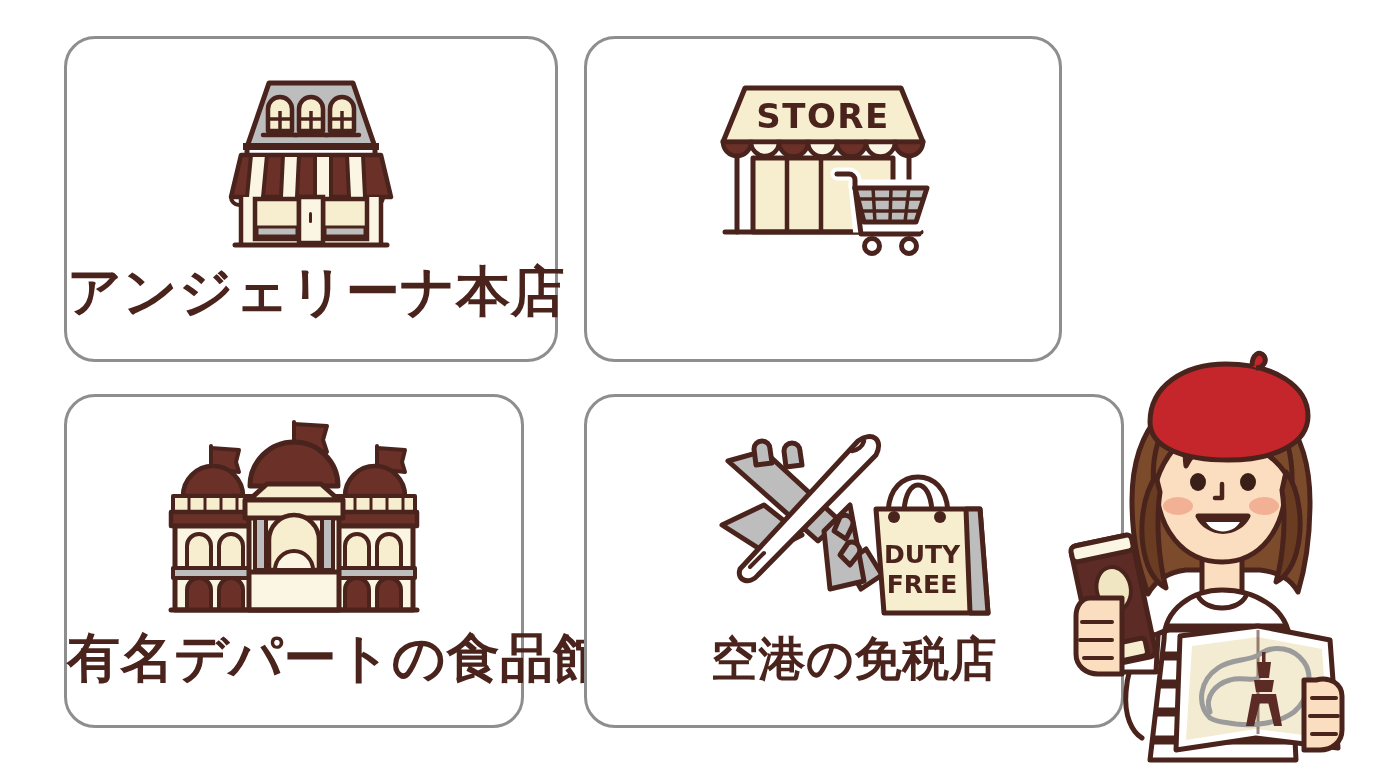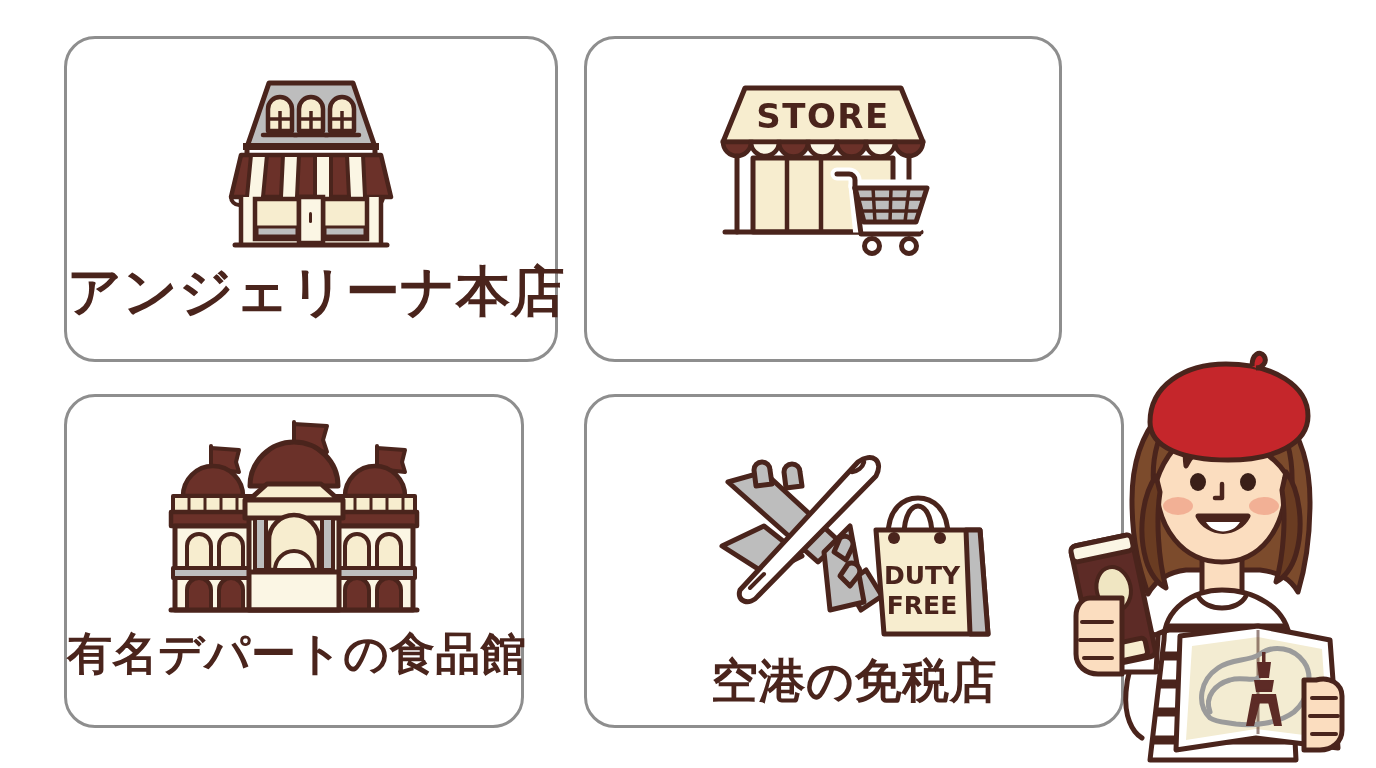--- a/index.html
+++ b/index.html
@@ -30,21 +30,21 @@
     border-radius: 31px;
     background: #ffffff;
     display: flex;
     flex-direction: column;
     align-items: center;
     justify-content: flex-start;
   }
   .card-1 { left: 64px;  top: 36px;  width: 494px; height: 326px; }
   .card-2 { left: 584px; top: 36px;  width: 478px; height: 326px; }
   .card-3 { left: 64px;  top: 394px; width: 460px; height: 334px; }
-  .card-4 { left: 584px; top: 394px; width: 540px; height: 334px; justify-content: center; }
+  .card-4 { left: 584px; top: 394px; width: 540px; height: 334px; }
 
   .card-icon {
     flex: 0 0 auto;
     display: flex;
     align-items: center;
     justify-content: center;
     width: 100%;
   }
   .card-1 .card-icon { height: 208px; padding-top: 18px; }
   .card-2 .card-icon { height: 208px; padding-top: 22px; }
@@ -56,21 +56,21 @@
     text-align: center;
     color: #4a241c;
     font-weight: 700;
     font-family: "DejaVu Sans", "Liberation Sans", sans-serif;
     letter-spacing: 0.5px;
     line-height: 1;
     white-space: nowrap;
   }
   .card-1 .card-label { font-size: 54px; }
   .card-2 .card-label { font-size: 45px; }
-  .card-3 .card-label { font-size: 45px; }
+  .card-3 .card-label { font-size: 53px; }
   .card-4 .card-label { font-size: 47px; }
 
   
   .character {
     position: absolute;
     left: 1046px;
     top: 340px;
     width: 330px;
     height: 420px;
   }

